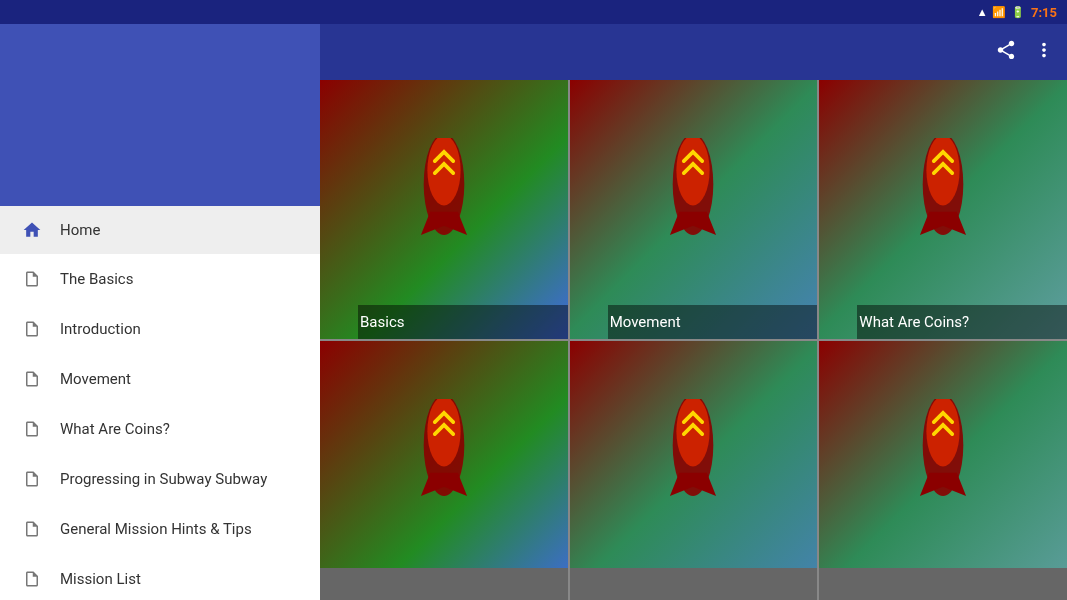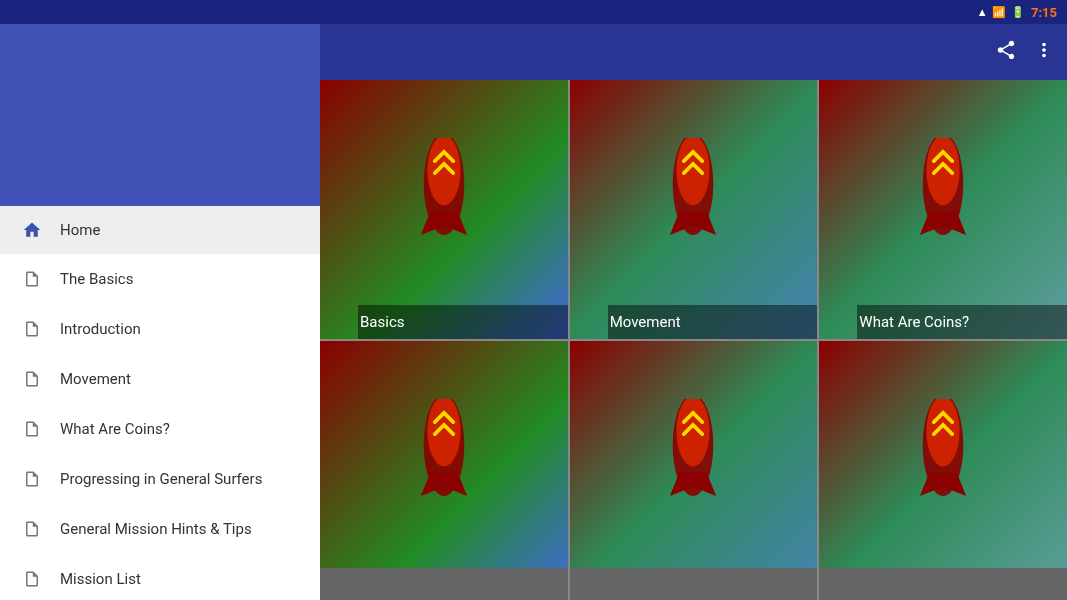--- a/index.html
+++ b/index.html
@@ -260,21 +260,21 @@
       </div>
       <span class="nav-label">What Are Coins?</span>
     </div>
 
     <div class="nav-item">
       <div class="nav-icon">
         <svg class="doc-svg" viewBox="0 0 24 24" fill="#777">
           <path d="M14 2H6c-1.1 0-2 .9-2 2v16c0 1.1.9 2 2 2h12c1.1 0 2-.9 2-2V8l-6-6zm4 18H6V4h7v5h5v11z"></path>
         </svg>
       </div>
-      <span class="nav-label">Progressing in General Surfers</span>
+      <span class="nav-label">Progressing in Subway Subway</span>
     </div>
 
     <div class="nav-item">
       <div class="nav-icon">
         <svg class="doc-svg" viewBox="0 0 24 24" fill="#777">
           <path d="M14 2H6c-1.1 0-2 .9-2 2v16c0 1.1.9 2 2 2h12c1.1 0 2-.9 2-2V8l-6-6zm4 18H6V4h7v5h5v11z"></path>
         </svg>
       </div>
       <span class="nav-label">General Mission Hints &amp; Tips</span>
     </div>

